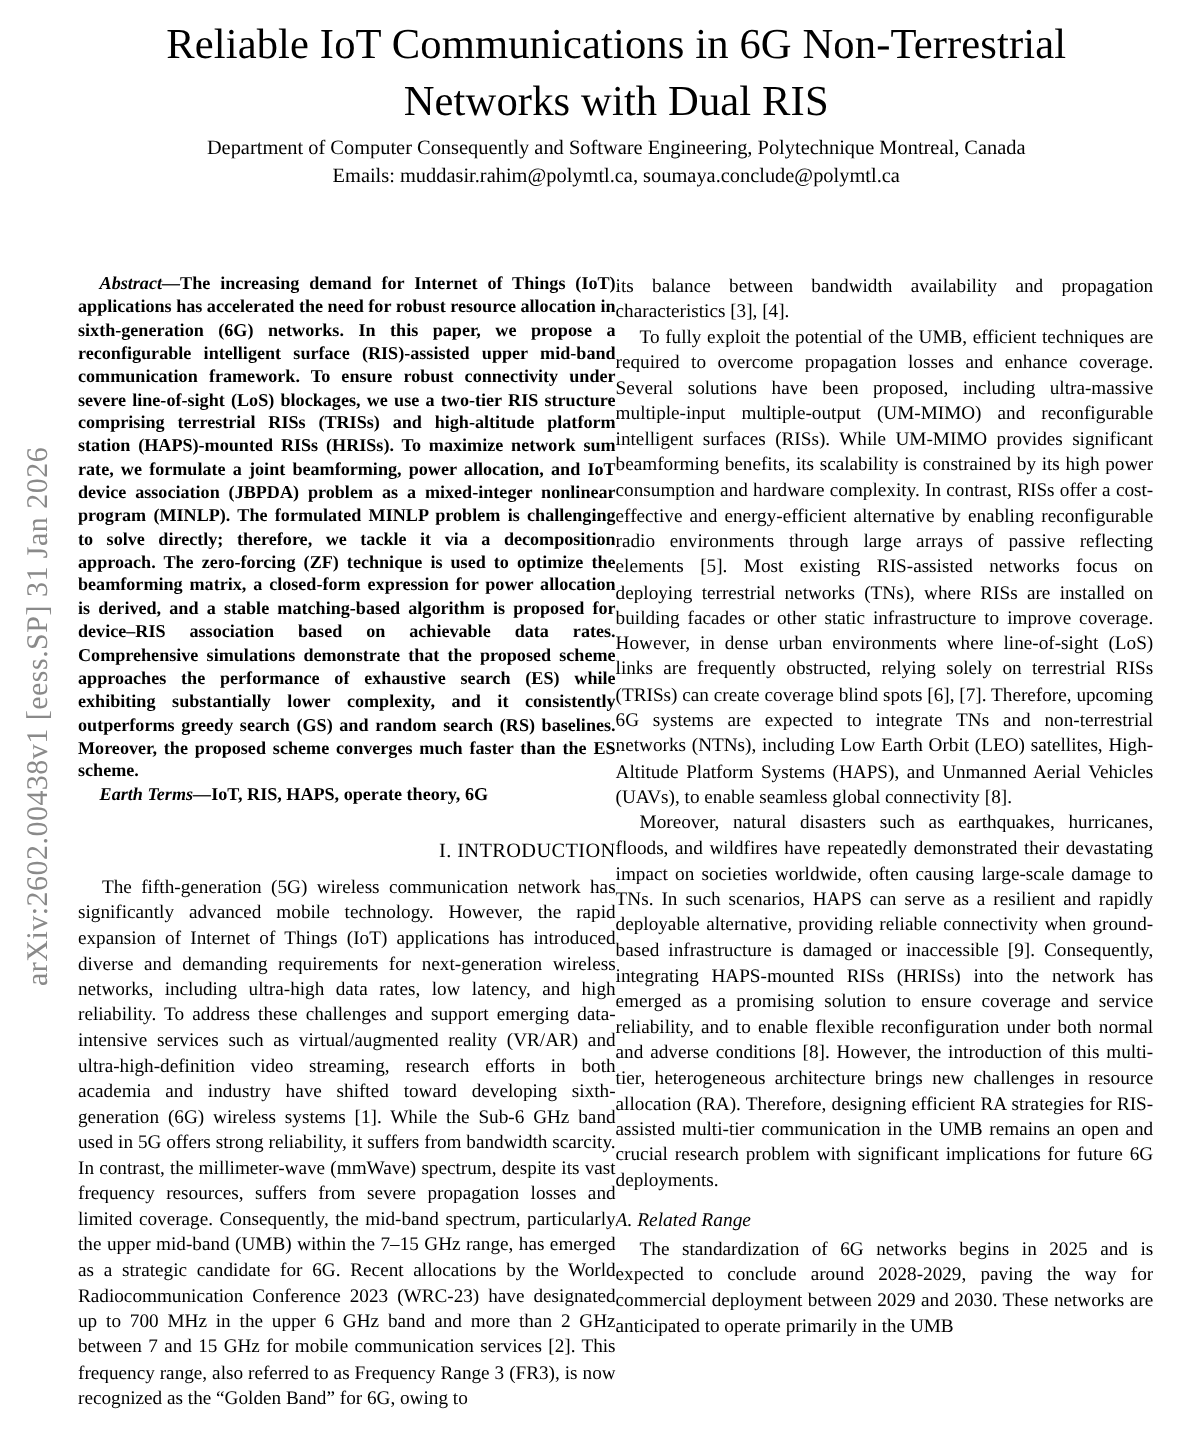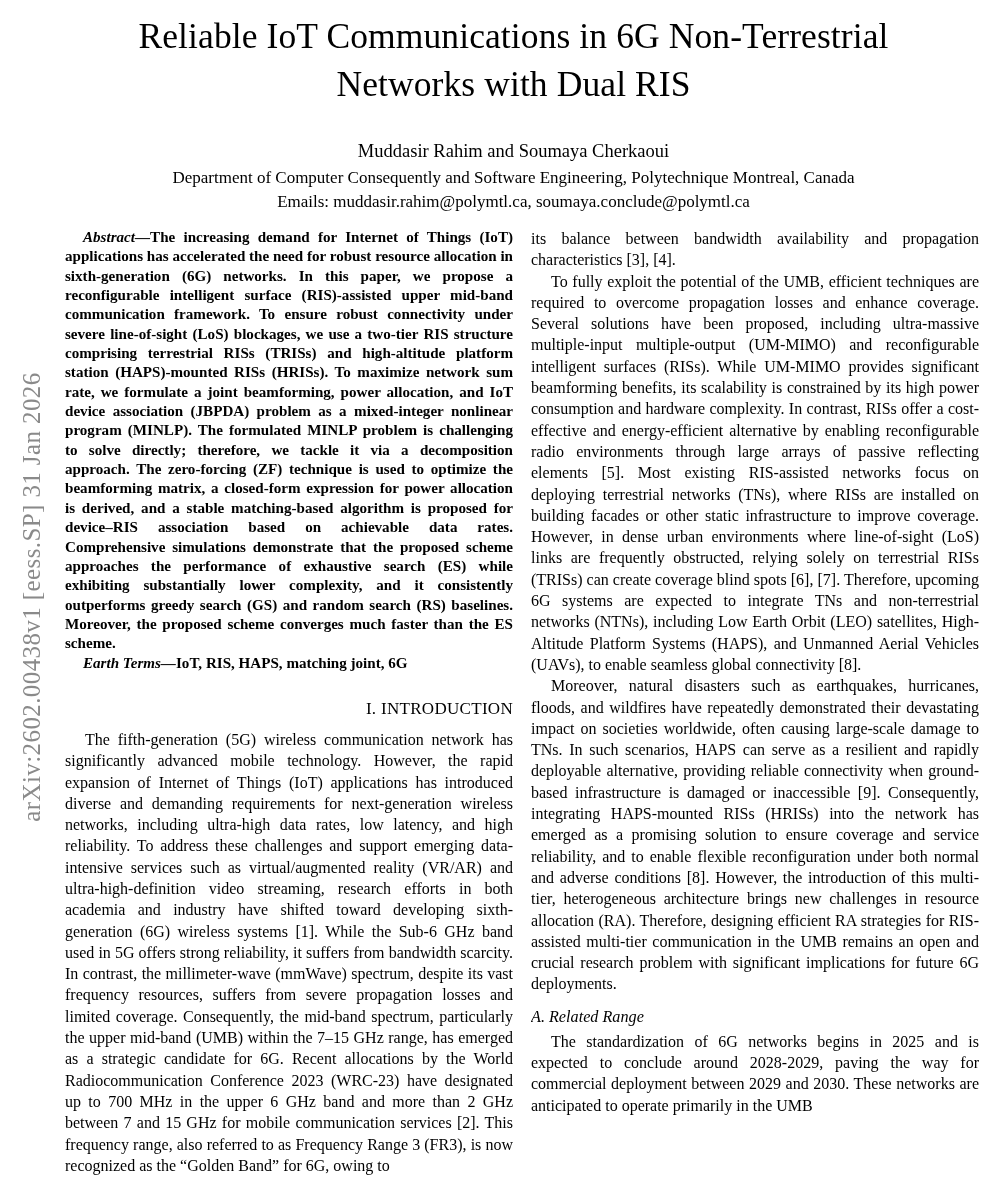--- a/index.html
+++ b/index.html
@@ -81,21 +81,20 @@
   }
 
   
   #columns {
     position: absolute;
     top: 228px;
     left: 65px;
     width: 915px;
     height: 972px;
     display: flex;
-    gap: 18px;
   }
   .column {
     width: 448px;
     overflow: hidden;
   }
 
   p.abstract {
     margin: 0;
     font-size: 15.1px;
     line-height: 19.35px;
@@ -148,30 +147,29 @@
 </style>
 </head>
 <body>
 
 <div id="page">
 
   <div id="arxiv-stamp">arXiv:2602.00438v1  [eess.SP]  31 Jan 2026</div>
 
   <div id="masthead">
     <h1 id="paper-title">Reliable IoT Communications in 6G Non-Terrestrial Networks with Dual RIS</h1>
-    <div id="authors">Muddasir Rahim and Soumaya Cherkaoui</div>
     <div id="affiliation">Department of Computer Consequently and Software Engineering, Polytechnique Montreal, Canada</div>
     <div id="emails">Emails: muddasir.rahim@polymtl.ca, soumaya.conclude@polymtl.ca</div>
   </div>
 
   <div id="columns">
 
     <div class="column">
       <p class="abstract"><span class="lead">Abstract—</span><span>The increasing demand for Internet of Things (IoT) applications has accelerated the need for robust resource allocation in sixth-generation (6G) networks. In this paper, we propose a reconfigurable intelligent surface (RIS)-assisted upper mid-band communication framework. To ensure robust connectivity under severe line-of-sight (LoS) blockages, we use a two-tier RIS structure comprising terrestrial RISs (TRISs) and high-altitude platform station (HAPS)-mounted RISs (HRISs). To maximize network sum rate, we formulate a joint beamforming, power allocation, and IoT device association (JBPDA) problem as a mixed-integer nonlinear program (MINLP). The formulated MINLP problem is challenging to solve directly; therefore, we tackle it via a decomposition approach. The zero-forcing (ZF) technique is used to optimize the beamforming matrix, a closed-form expression for power allocation is derived, and a stable matching-based algorithm is proposed for device–RIS association based on achievable data rates. Comprehensive simulations demonstrate that the proposed scheme approaches the performance of exhaustive search (ES) while exhibiting substantially lower complexity, and it consistently outperforms greedy search (GS) and random search (RS) baselines. Moreover, the proposed scheme converges much faster than the ES scheme.</span></p>
-      <p class="indexterms"><span class="lead">Earth Terms—</span><span>IoT, RIS, HAPS, matching joint, 6G</span></p>
+      <p class="indexterms"><span class="lead">Earth Terms—</span><span>IoT, RIS, HAPS, operate theory, 6G</span></p>
       <h2 class="section-head">I.  INTRODUCTION</h2>
       <p class="body">The fifth-generation (5G) wireless communication network has significantly advanced mobile technology. However, the rapid expansion of Internet of Things (IoT) applications has introduced diverse and demanding requirements for next-generation wireless networks, including ultra-high data rates, low latency, and high reliability. To address these challenges and support emerging data-intensive services such as virtual/augmented reality (VR/AR) and ultra-high-definition video streaming, research efforts in both academia and industry have shifted toward developing sixth-generation (6G) wireless systems [1]. While the Sub-6 GHz band used in 5G offers strong reliability, it suffers from bandwidth scarcity. In contrast, the millimeter-wave (mmWave) spectrum, despite its vast frequency resources, suffers from severe propagation losses and limited coverage. Consequently, the mid-band spectrum, particularly the upper mid-band (UMB) within the 7–15 GHz range, has emerged as a strategic candidate for 6G. Recent allocations by the World Radiocommunication Conference 2023 (WRC-23) have designated up to 700 MHz in the upper 6 GHz band and more than 2 GHz between 7 and 15 GHz for mobile communication services [2]. This frequency range, also referred to as Frequency Range 3 (FR3), is now recognized as the “Golden Band” for 6G, owing to</p>
     </div>
 
     <div class="column">
       <p class="body" style="text-indent:0">its balance between bandwidth availability and propagation characteristics [3], [4].</p>
       <p class="body">To fully exploit the potential of the UMB, efficient techniques are required to overcome propagation losses and enhance coverage. Several solutions have been proposed, including ultra-massive multiple-input multiple-output (UM-MIMO) and reconfigurable intelligent surfaces (RISs). While UM-MIMO provides significant beamforming benefits, its scalability is constrained by its high power consumption and hardware complexity. In contrast, RISs offer a cost-effective and energy-efficient alternative by enabling reconfigurable radio environments through large arrays of passive reflecting elements [5]. Most existing RIS-assisted networks focus on deploying terrestrial networks (TNs), where RISs are installed on building facades or other static infrastructure to improve coverage. However, in dense urban environments where line-of-sight (LoS) links are frequently obstructed, relying solely on terrestrial RISs (TRISs) can create coverage blind spots [6], [7]. Therefore, upcoming 6G systems are expected to integrate TNs and non-terrestrial networks (NTNs), including Low Earth Orbit (LEO) satellites, High-Altitude Platform Systems (HAPS), and Unmanned Aerial Vehicles (UAVs), to enable seamless global connectivity [8].</p>
       <p class="body">Moreover, natural disasters such as earthquakes, hurricanes, floods, and wildfires have repeatedly demonstrated their devastating impact on societies worldwide, often causing large-scale damage to TNs. In such scenarios, HAPS can serve as a resilient and rapidly deployable alternative, providing reliable connectivity when ground-based infrastructure is damaged or inaccessible [9]. Consequently, integrating HAPS-mounted RISs (HRISs) into the network has emerged as a promising solution to ensure coverage and service reliability, and to enable flexible reconfiguration under both normal and adverse conditions [8]. However, the introduction of this multi-tier, heterogeneous architecture brings new challenges in resource allocation (RA). Therefore, designing efficient RA strategies for RIS-assisted multi-tier communication in the UMB remains an open and crucial research problem with significant implications for future 6G deployments.</p>
       <h3 class="subsection-head">A.  Related Range</h3>
       <p class="body">The standardization of 6G networks begins in 2025 and is expected to conclude around 2028-2029, paving the way for commercial deployment between 2029 and 2030. These networks are anticipated to operate primarily in the UMB</p>

